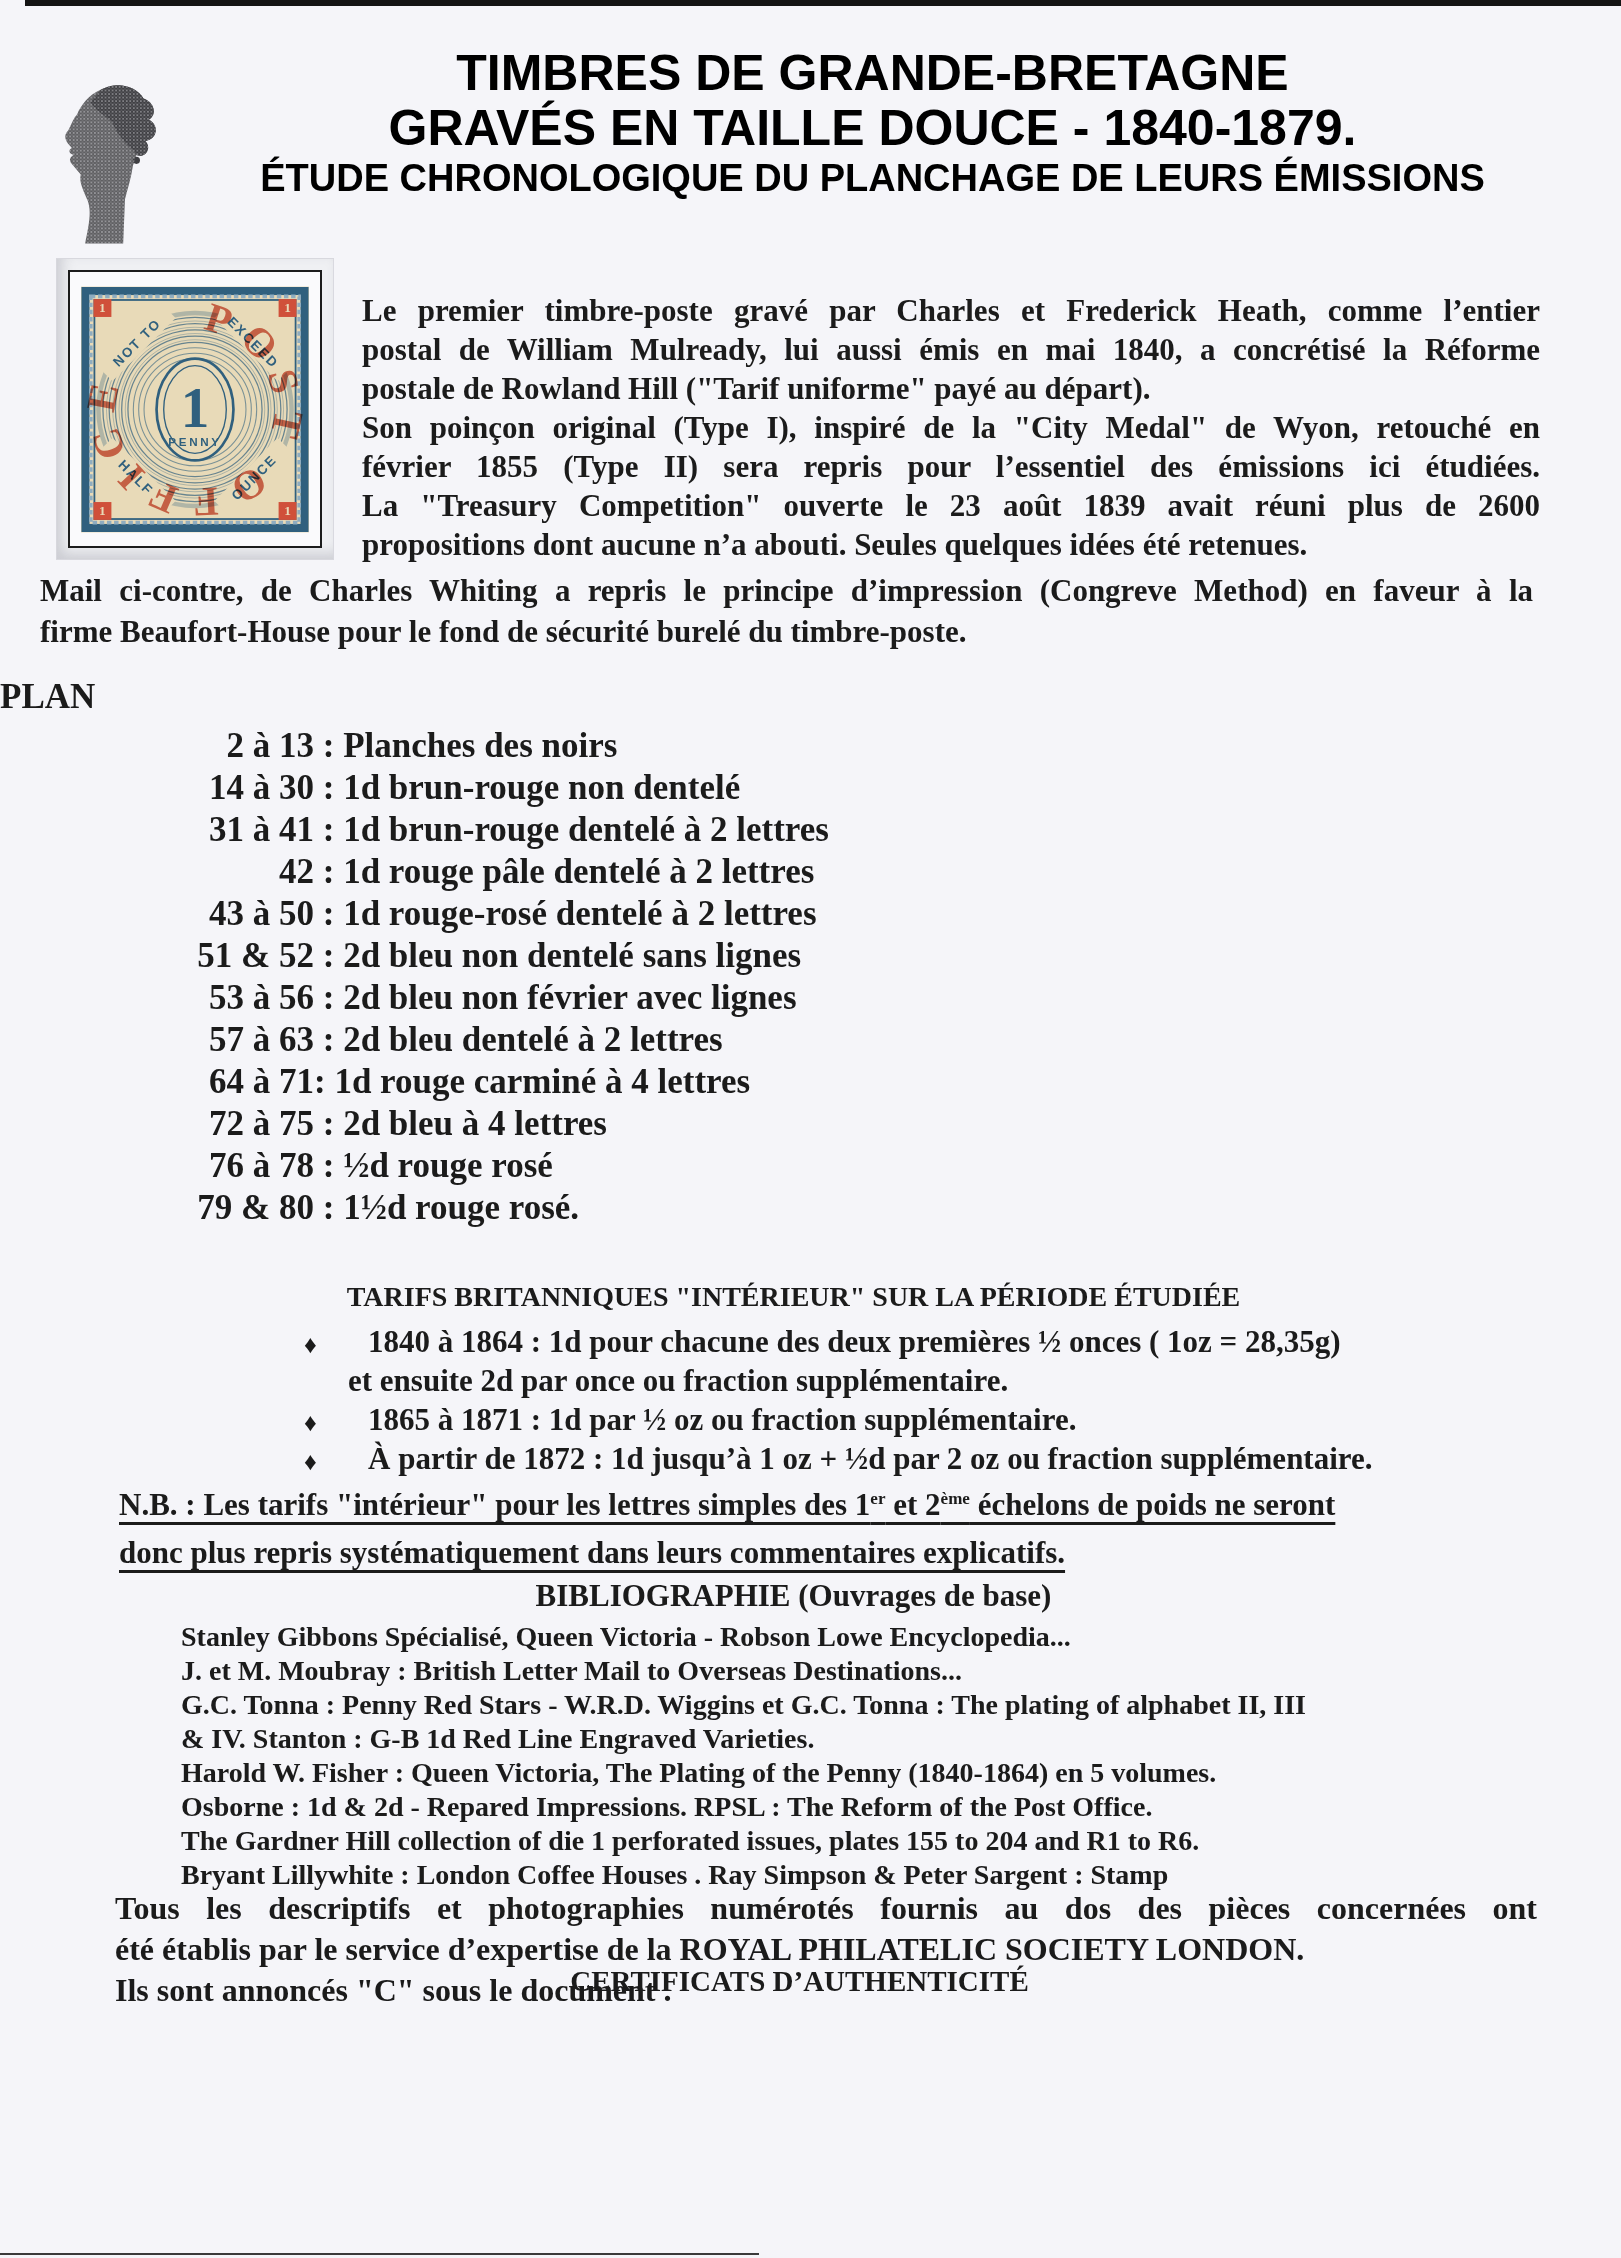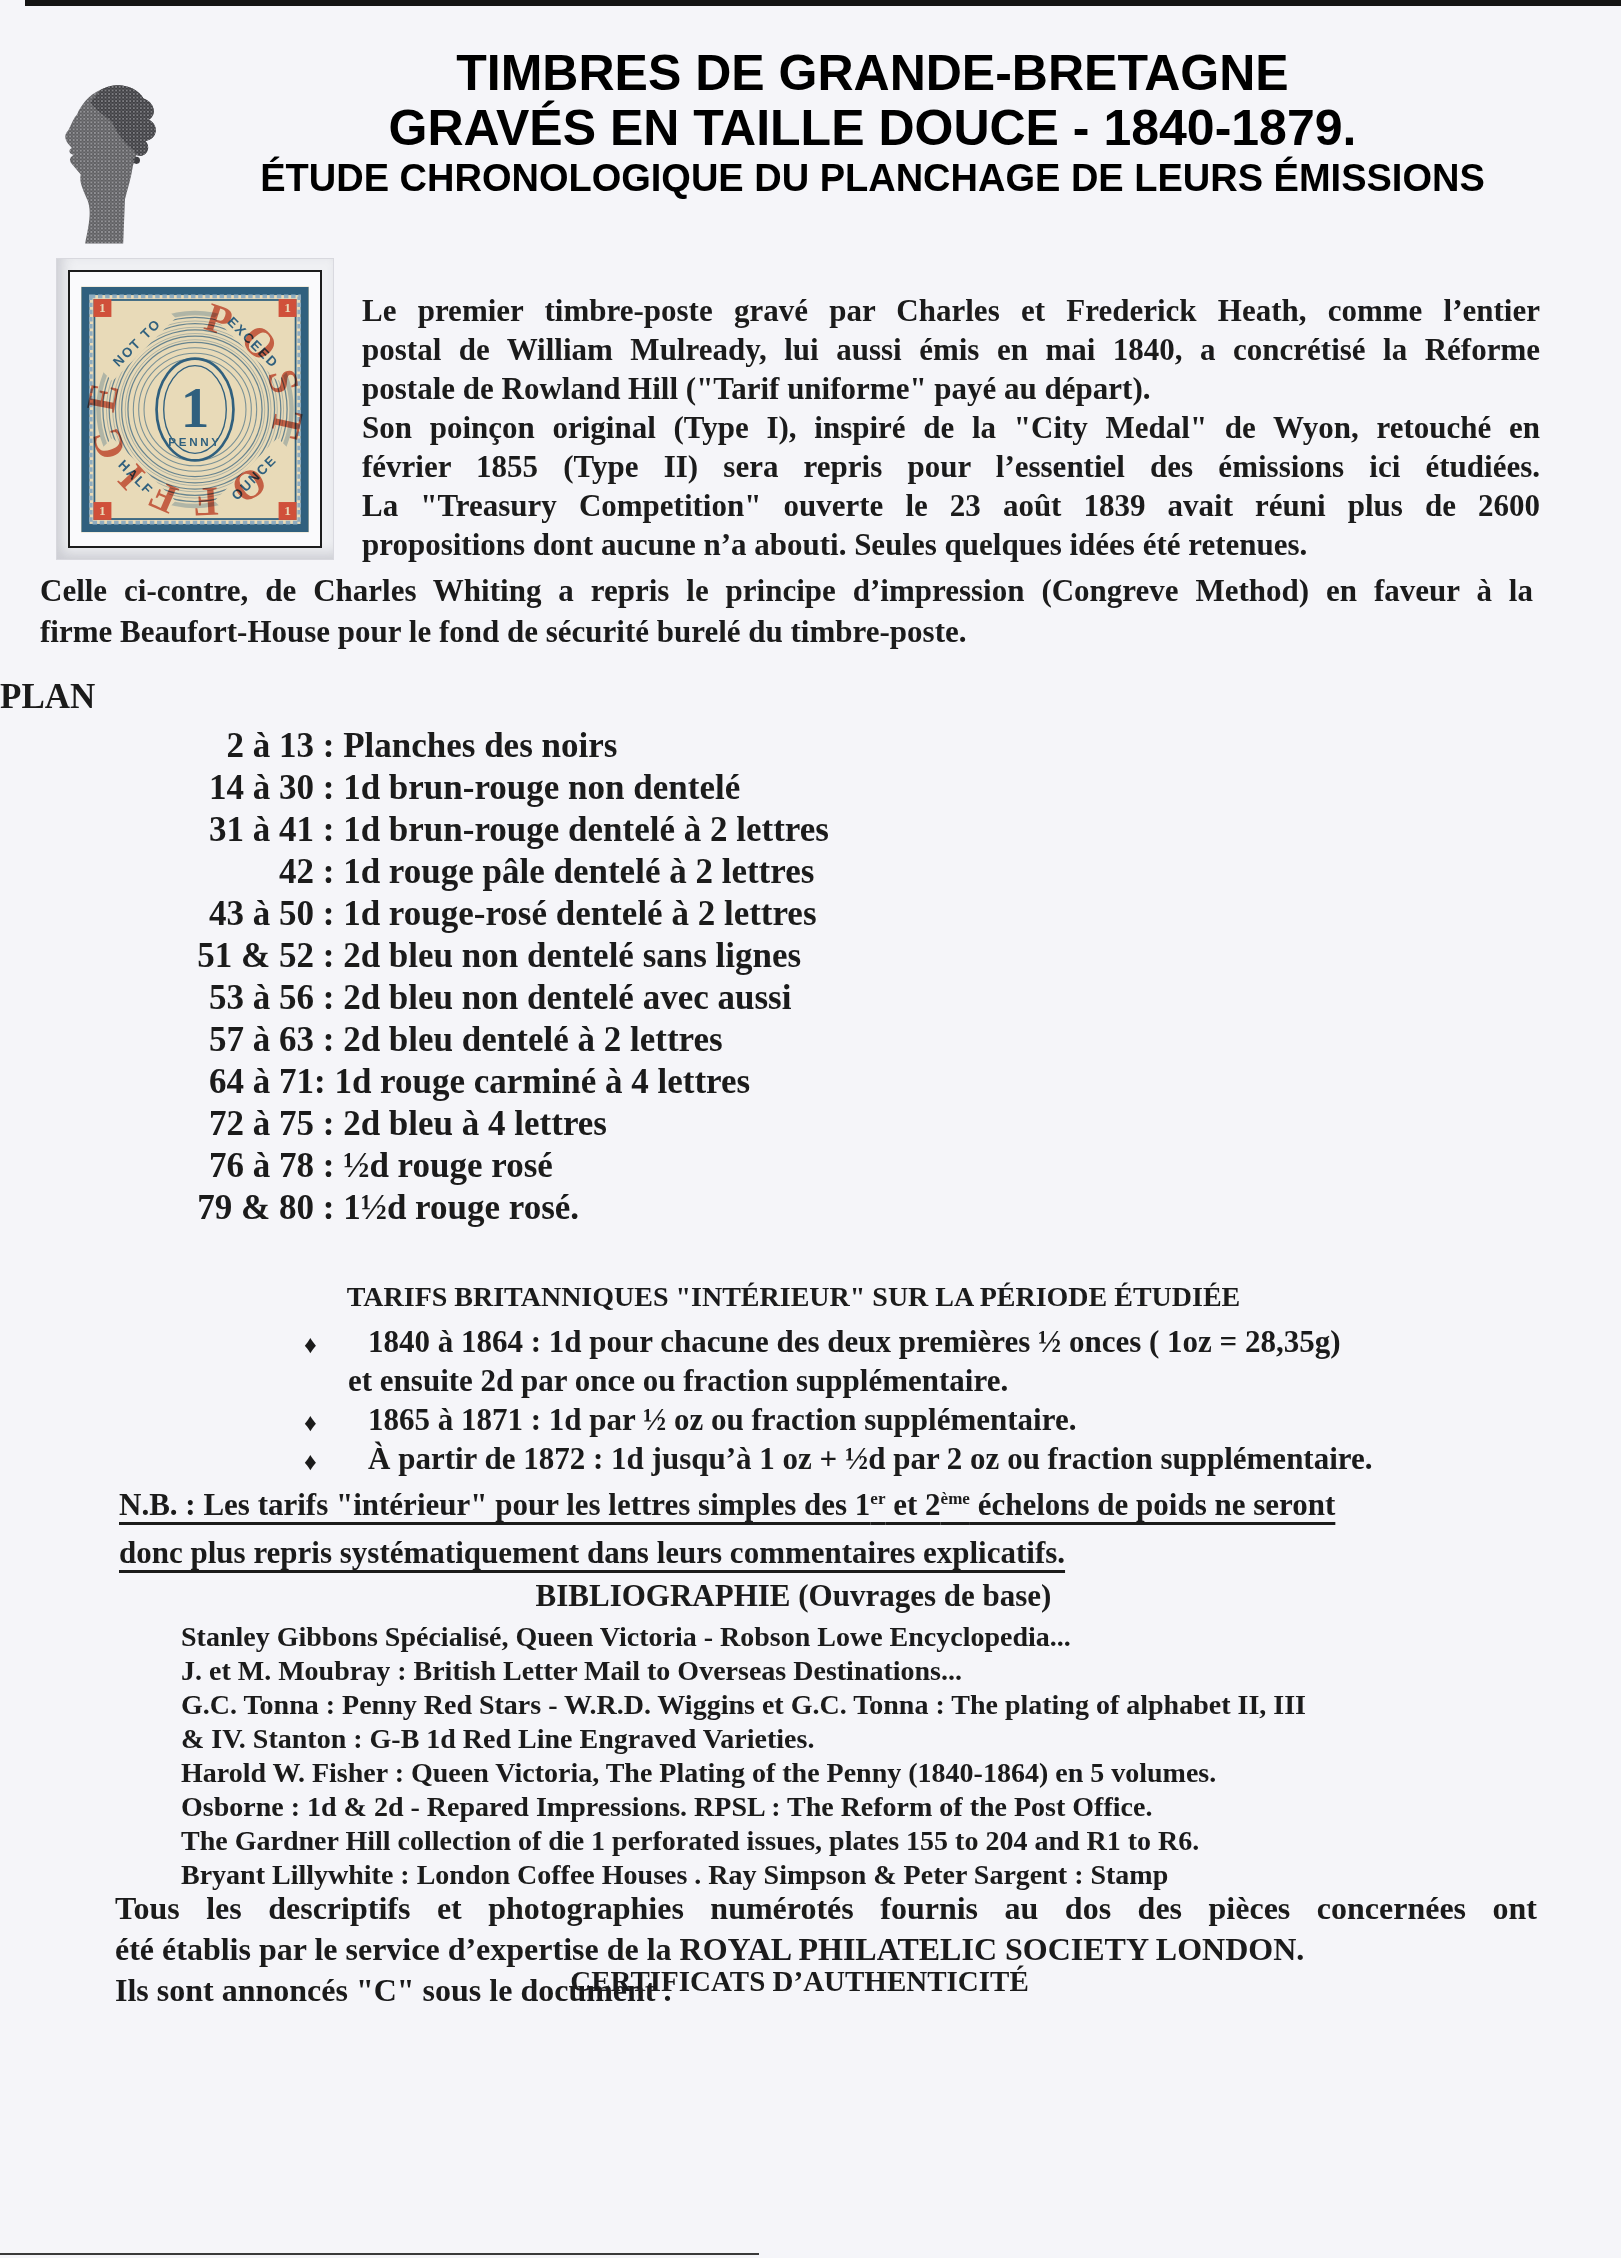--- a/index.html
+++ b/index.html
@@ -179,34 +179,34 @@
       <div class="line j">postal de William Mulready, lui aussi émis en mai 1840, a concrétisé la Réforme</div>
       <div class="line nj">postale de Rowland Hill ("Tarif uniforme" payé au départ).</div>
       <div class="line j">Son poinçon original (Type I), inspiré de la "City Medal" de Wyon, retouché en</div>
       <div class="line j">février 1855 (Type II) sera repris pour l’essentiel des émissions ici étudiées.</div>
       <div class="line j">La "Treasury Competition" ouverte le 23 août 1839 avait réuni plus de 2600</div>
       <div class="line nj">propositions dont aucune n’a abouti. Seules quelques idées été retenues.</div>
     </div>
 
   <div class="caption">
 
-  <div class="line j">Celle ci-contre, de Charles Whiting a repris le principe d’impression (Congreve Method) en faveur à la</div>
+  <div class="line j">Mail ci-contre, de Charles Whiting a repris le principe d’impression (Congreve Method) en faveur à la</div>
       <div class="line nj">firme Beaufort-House pour le fond de sécurité burelé du timbre-poste.</div>
     </div>
 
   <div class="plan-h">PLAN</div>
   <div class="plan">
 
   <div class="plan-row"><span class="plan-num">2 à 13</span><span> : </span><span>Planches des noirs</span></div>
       <div class="plan-row"><span class="plan-num">14 à 30</span><span> : </span><span>1d brun-rouge non dentelé</span></div>
       <div class="plan-row"><span class="plan-num">31 à 41</span><span> : </span><span>1d brun-rouge dentelé à 2 lettres</span></div>
       <div class="plan-row"><span class="plan-num">42</span><span> : </span><span>1d rouge pâle dentelé à 2 lettres</span></div>
       <div class="plan-row"><span class="plan-num">43 à 50</span><span> : </span><span>1d rouge-rosé dentelé à 2 lettres</span></div>
       <div class="plan-row"><span class="plan-num">51 &amp; 52</span><span> : </span><span>2d bleu non dentelé sans lignes</span></div>
-      <div class="plan-row"><span class="plan-num">53 à 56</span><span> : </span><span>2d bleu non dentelé avec aussi</span></div>
+      <div class="plan-row"><span class="plan-num">53 à 56</span><span> : </span><span>2d bleu non février avec lignes</span></div>
       <div class="plan-row"><span class="plan-num">57 à 63</span><span> : </span><span>2d bleu dentelé à 2 lettres</span></div>
       <div class="plan-row"><span class="plan-num">64 à 71</span><span>: </span><span>1d rouge carminé à 4 lettres</span></div>
       <div class="plan-row"><span class="plan-num">72 à 75</span><span> : </span><span>2d bleu à 4 lettres</span></div>
       <div class="plan-row"><span class="plan-num">76 à 78</span><span> : </span><span>½d rouge rosé</span></div>
       <div class="plan-row"><span class="plan-num">79 &amp; 80</span><span> : </span><span>1½d rouge rosé.</span></div>
     </div>
 
   <div class="tarifs-h">TARIFS BRITANNIQUES "INTÉRIEUR" SUR LA PÉRIODE ÉTUDIÉE</div>
   <div class="tarifs">
 

